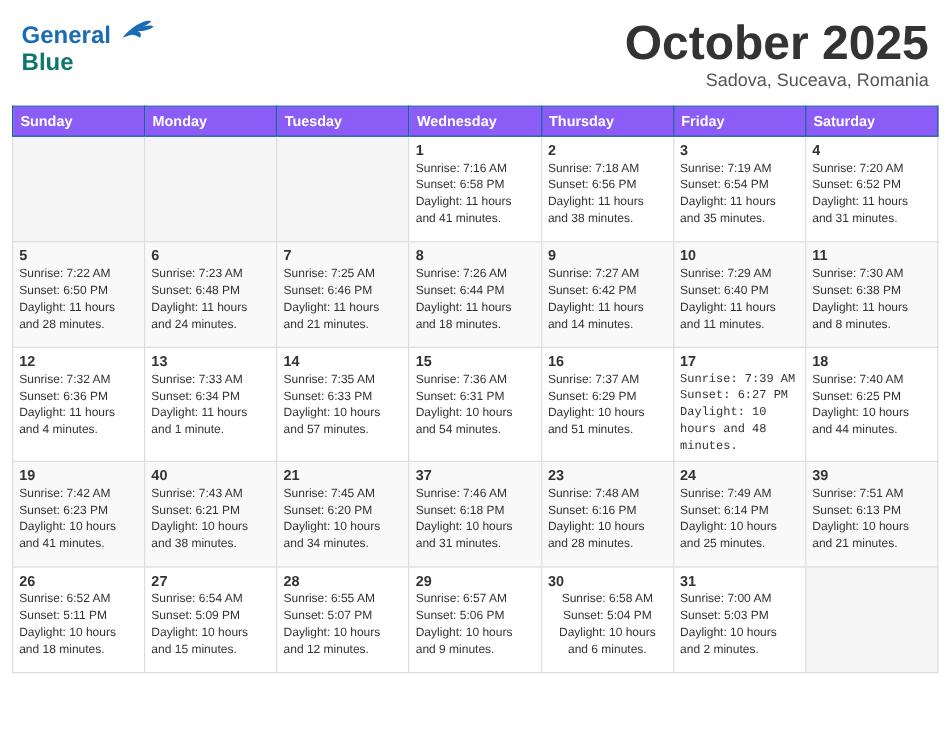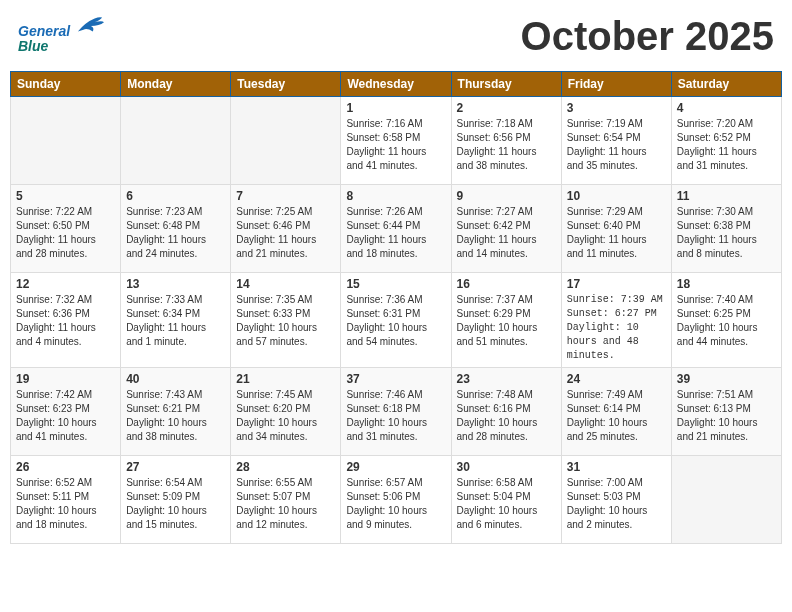--- a/index.html
+++ b/index.html
@@ -15,25 +15,24 @@
       justify-content: space-between;
       align-items: flex-start;
       margin-bottom: 8px;
       padding: 4px 8px;
     }
     .logo {
       display: flex;
       align-items: center;
     }
     .logo-text {
-      font-size: 14px;
+      font-size: 20px;
       font-weight: bold;
       color: #333;
       line-height: 1.1;
-      font-style: italic;
     }
     .logo-text span {
       color: #1a6bb5;
     }
     .logo-icon {
       width: 28px;
       height: 22px;
       margin-left: 2px;
     }
     .title-section {
@@ -47,21 +46,21 @@
     .location {
       font-size: 15px;
       color: #555;
     }
     .calendar {
       width: 100%;
       border-collapse: collapse;
       border: 1px solid #ccc;
     }
     .calendar th {
-      background-color: #a16207;
+      background-color: #8b5cf6;
       color: #fff;
       text-align: left;
       padding: 5px 6px;
       font-size: 12px;
       border: 1px solid #1560a0;
     }
     .calendar td {
       vertical-align: top;
       padding: 4px 5px;
       border: 1px solid #ddd;
@@ -102,20 +101,21 @@
         <span>General</span>
         <svg class="logo-icon" viewBox="0 0 30 22" xmlns="http://www.w3.org/2000/svg">
           <path d="M2 18 Q10 8 20 4 Q25 2 28 3 Q26 6 20 8 Q28 6 30 8 Q25 12 16 12 Q20 14 18 18 Q12 14 8 16 Z" fill="#1a6bb5"></path>
         </svg>
       </div>
       <div class="logo-text"><span style="color:#0f766e">Blue</span></div>
     </div>
   </div>
   <div class="title-section">
     <div class="month-title">October 2025</div>
+    <div class="location">Sadova, Suceava, Romania</div>
   </div>
 </div>
 
 <table class="calendar">
   <thead>
     <tr>
     <th>Sunday</th>
         <th>Monday</th>
         <th>Tuesday</th>
         <th>Wednesday</th>
@@ -306,21 +306,21 @@
 Daylight: 10 hours and 12 minutes.</div>
         </td>
         <td>
           <span class="day-number">29</span>
           <div class="day-info" style="white-space: pre-line;">Sunrise: 6:57 AM
 Sunset: 5:06 PM
 Daylight: 10 hours and 9 minutes.</div>
         </td>
         <td>
           <span class="day-number">30</span>
-          <div class="day-info" style="white-space: pre-line;">Sunrise: 6:58 AM
+          <div class="day-info" style="white-space: pre-line; text-align: center;">Sunrise: 6:58 AM
 Sunset: 5:04 PM
 Daylight: 10 hours and 6 minutes.</div>
         </td>
         <td>
           <span class="day-number">31</span>
           <div class="day-info" style="white-space: pre-line;">Sunrise: 7:00 AM
 Sunset: 5:03 PM
 Daylight: 10 hours and 2 minutes.</div>
         </td>
         <td class="empty-cell"></td>

